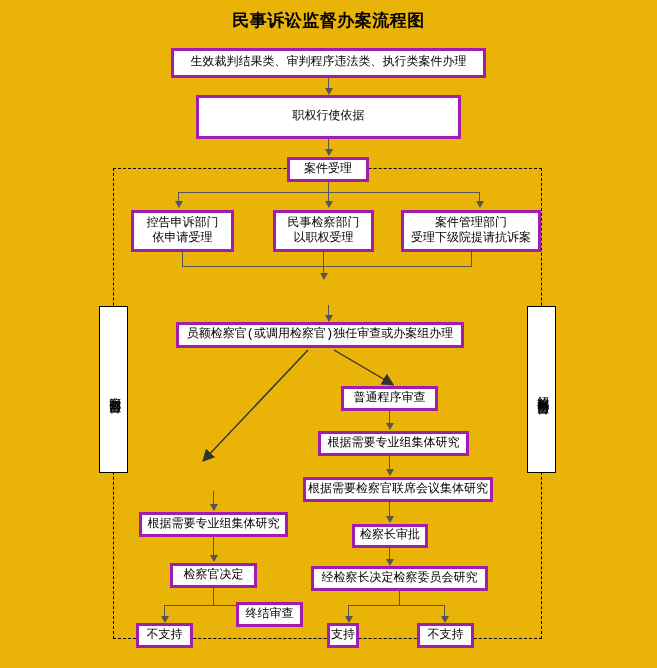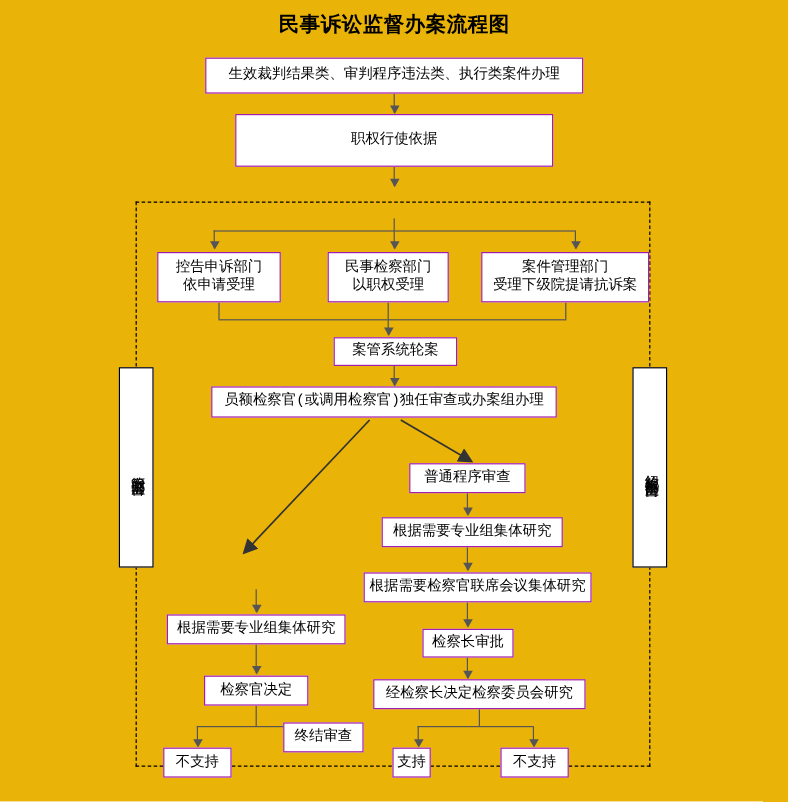--- a/index.html
+++ b/index.html
@@ -22,21 +22,21 @@
     width: 657px;
     text-align: center;
     font-size: 17px;
     font-weight: bold;
     color: #000000;
     letter-spacing: 0.5px;
   }
   .box {
     position: absolute;
     box-sizing: border-box;
-    border: 1px solid #a21caf;
+    border: 3px solid #a21caf;
     background: #ffffff;
     color: #000000;
     font-size: 12px;
     line-height: 1.28;
     text-align: center;
     display: flex;
     flex-direction: column;
     align-items: center;
     justify-content: center;
     z-index: 5;
@@ -105,20 +105,23 @@
   <div class="ln-v" style="left:328px; top:78px; height:16px;"></div>
   <div class="arrow-d" style="left:325px; top:88px;"></div>
 
   <div class="box" style="left:196px; top:95px; width:265px; height:44px;">
     <span class="ln">职权行使依据</span>
   </div>
 
   <div class="ln-v" style="left:328px; top:139px; height:16px;"></div>
   <div class="arrow-d" style="left:325px; top:149px;"></div>
 
+  <div class="box" style="left:287px; top:157px; width:82px; height:25px;">
+    <span class="ln">案件受理</span>
+  </div>
 
   <div class="ln-v" style="left:328px; top:182px; height:10px;"></div>
   <div class="ln-h" style="left:178px; top:192px; width:301px;"></div>
   <div class="ln-v" style="left:178px; top:192px; height:15px;"></div>
   <div class="arrow-d" style="left:175px; top:201px;"></div>
   <div class="ln-v" style="left:328px; top:192px; height:15px;"></div>
   <div class="arrow-d" style="left:325px; top:201px;"></div>
   <div class="ln-v" style="left:479px; top:192px; height:15px;"></div>
   <div class="arrow-d" style="left:476px; top:201px;"></div>
 
@@ -137,23 +140,20 @@
     <span class="ln">受理下级院提请抗诉案</span>
   </div>
 
   <div class="ln-v" style="left:182px; top:252px; height:14px;"></div>
   <div class="ln-v" style="left:323px; top:252px; height:14px;"></div>
   <div class="ln-v" style="left:471px; top:252px; height:14px;"></div>
   <div class="ln-h" style="left:182px; top:266px; width:290px;"></div>
   <div class="ln-v" style="left:323px; top:266px; height:13px;"></div>
   <div class="arrow-d" style="left:320px; top:273px;"></div>
 
-  <div class="box" style="left:278px; top:281px; width:103px; height:24px;">
-    <span class="ln">案管系统轮案</span>
-  </div>
 
   <div class="ln-v" style="left:328px; top:305px; height:16px;"></div>
   <div class="arrow-d" style="left:325px; top:315px;"></div>
 
   <div class="box" style="left:176px; top:322px; width:288px; height:26px;text-align:center;">
     <span class="ln">员额检察官(或调用检察官)独任审查或办案组办理</span>
   </div>
 
   <svg class="diag" style="left:160px; top:348px; width:160px; height:120px;" viewBox="0 0 160 120">
     <defs>

